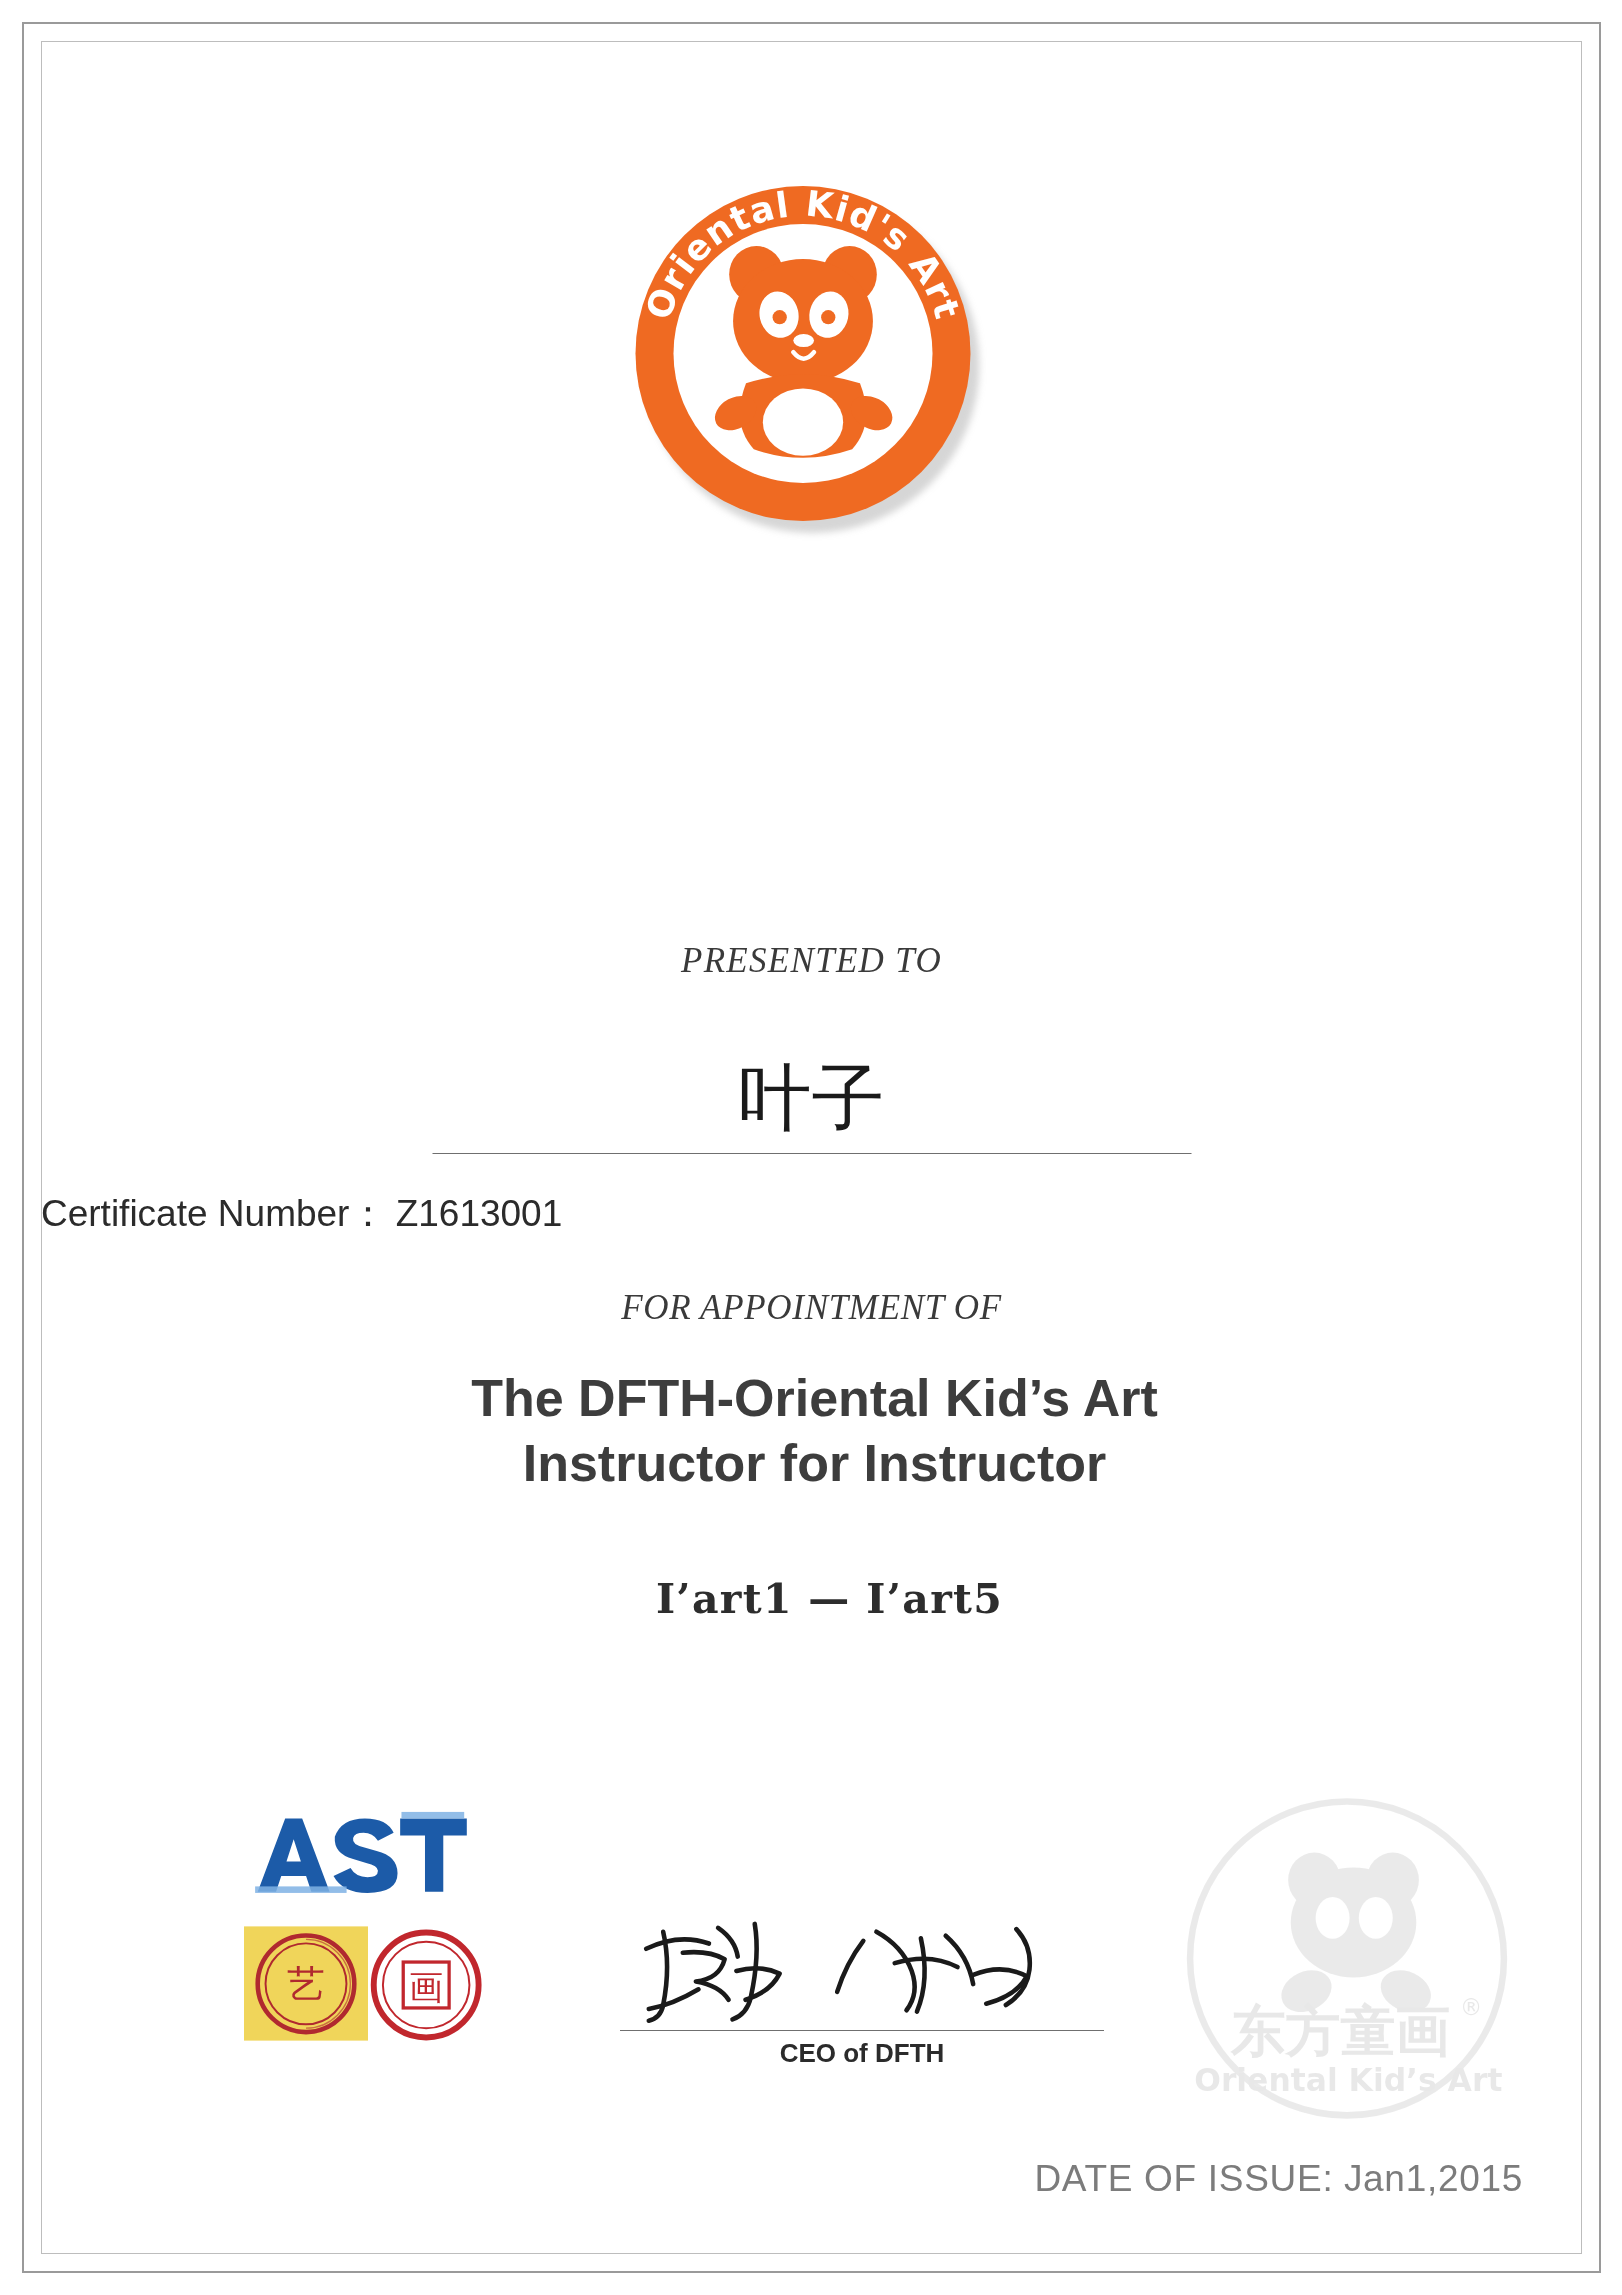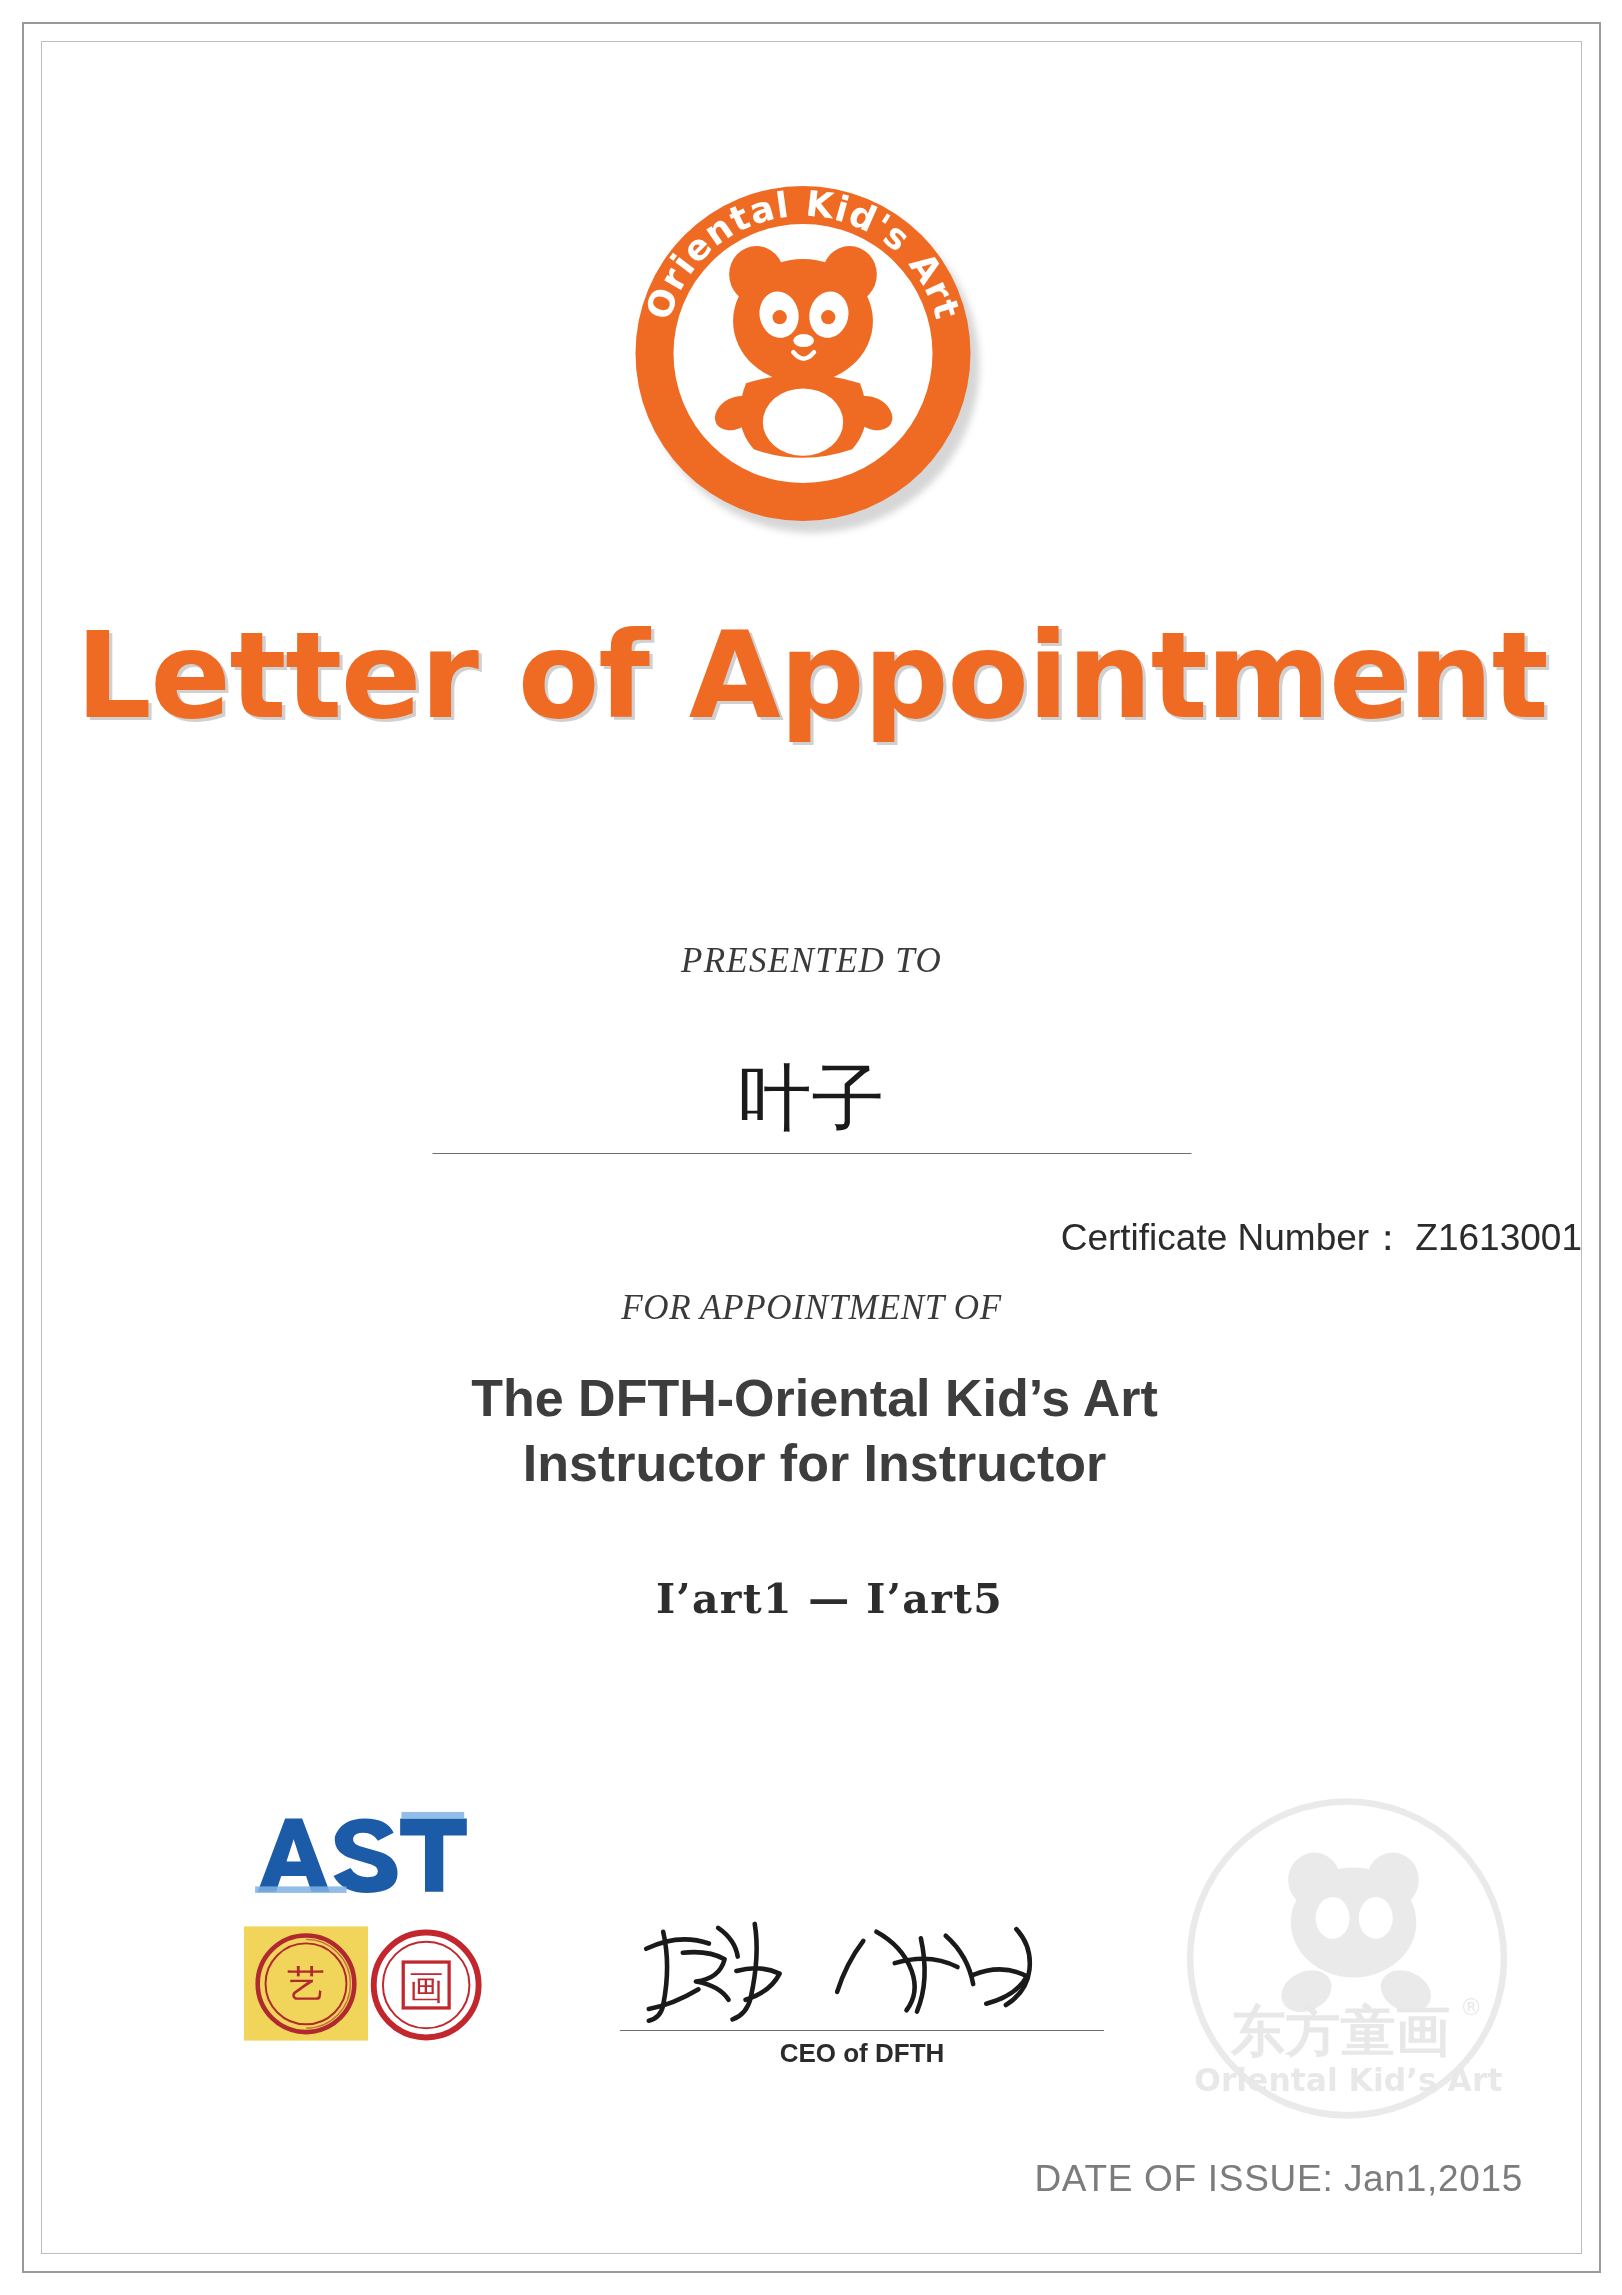--- a/index.html
+++ b/index.html
@@ -153,25 +153,24 @@
     width: 100%;
     height: 1.3px;
     background: #6f6f6f;
   }
 
   .cert-number {
     position: absolute;
     left: 0;
     right: 0;
     top: 1148px;
-    text-align: right;
+    text-align: left;
     font-family: "Liberation Sans", sans-serif;
     font-size: 37px;
     color: #2b2b2b;
-    margin-top: 24px;
   }
   .cert-number .label { }
   .cert-number .value { margin-left: 9.2px; }
 
   .for-appointment {
     position: absolute;
     left: 0;
     right: 0;
     top: 1247px;
     text-align: center;
@@ -328,21 +327,20 @@
 
         <path d="M112 246 q88 -28 176 0 q24 62 -12 102 q-76 26 -152 0 q-36 -40 -12 -102 z" fill="#ef6a22"></path>
 
         <ellipse cx="96" cy="292" rx="34" ry="24" fill="#ef6a22" transform="rotate(-28 96 292)"></ellipse>
         <ellipse cx="306" cy="292" rx="34" ry="24" fill="#ef6a22" transform="rotate(28 306 292)"></ellipse>
 
         <ellipse cx="200" cy="306" rx="62" ry="52" fill="#ffffff"></ellipse>
       </svg>
     </div>
 
-    <div class="title">Letter of Appointment</div>
 
     <div class="presented-to">PRESENTED TO</div>
 
     <div class="recipient-block">
       <div class="recipient-name">叶子</div>
       <div class="recipient-rule"></div>
     </div>
 
     <div class="cert-number">
       <span class="label">Certificate Number：</span><span class="value">Z1613001</span>

